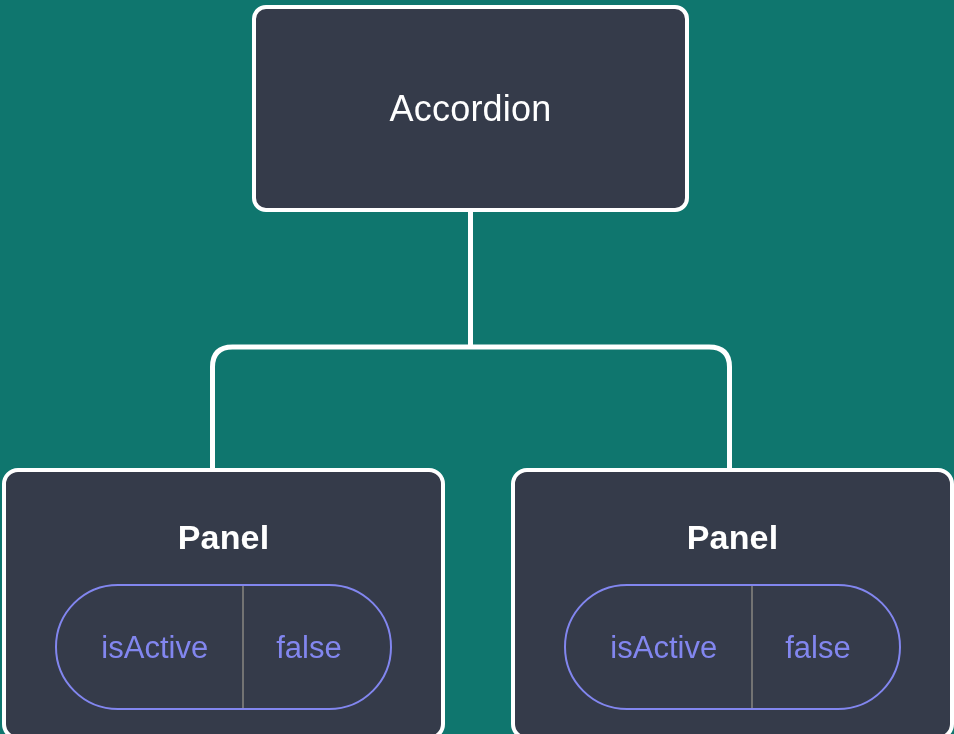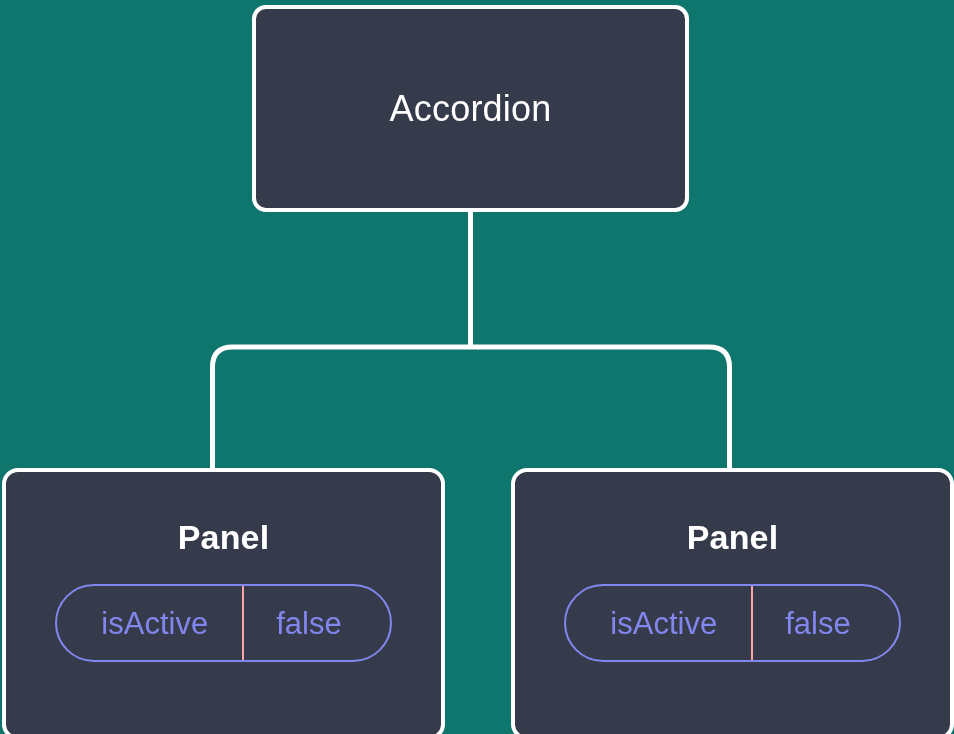--- a/index.html
+++ b/index.html
@@ -73,21 +73,21 @@
     color: #ffffff;
     font-size: 34px;
     font-weight: 700;
     line-height: 1;
     letter-spacing: 0.2px;
   }
 
   
   .pill {
     margin-top: 30px;
-    height: 78px;
+    height: 126px;
     display: flex;
     align-items: stretch;
     border: 2px solid #8286ef;
     border-radius: 999px;
     box-sizing: border-box;
     overflow: hidden;
   }
   .pill-cell {
     display: flex;
     align-items: center;
@@ -96,21 +96,21 @@
     font-size: 31px;
     line-height: 1;
     white-space: nowrap;
     box-sizing: border-box;
   }
   .pill-key {
     padding: 0 34px 0 44px;
   }
   .pill-val {
     padding: 0 48px 0 32px;
-    border-left: 2px solid #fca5a5;
+    border-left: 2px solid #737373;
   }
 </style>
 </head>
 <body>
 
 <div id="stage">
 
   <svg id="edges" viewBox="0 0 954 734" width="954" height="734" aria-hidden="true">
 
     <path d="M 470.5 211 L 470.5 347" fill="none" stroke="#ffffff" stroke-width="5" stroke-linecap="butt"></path>

